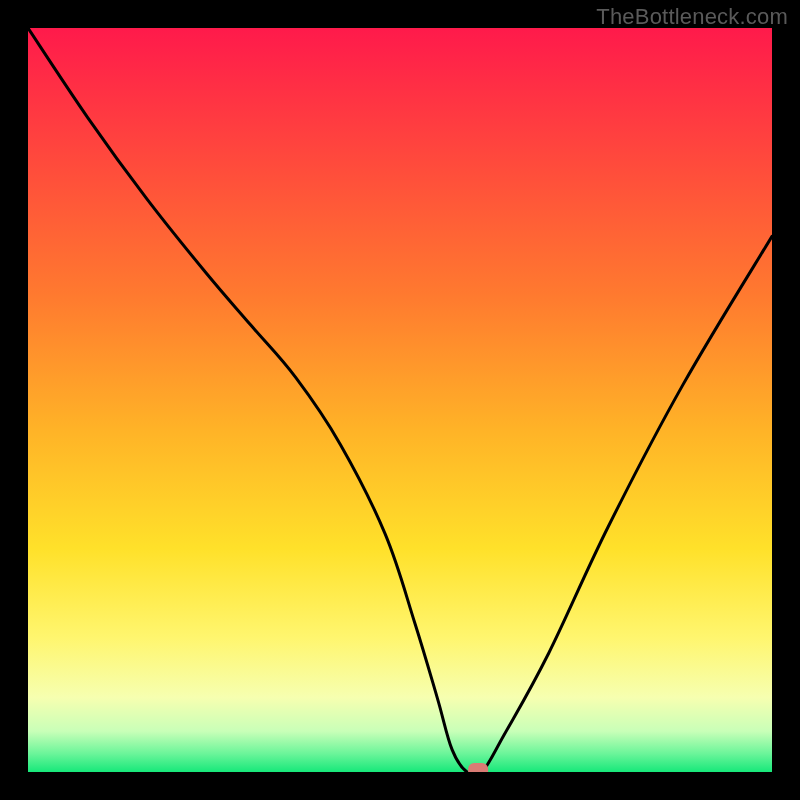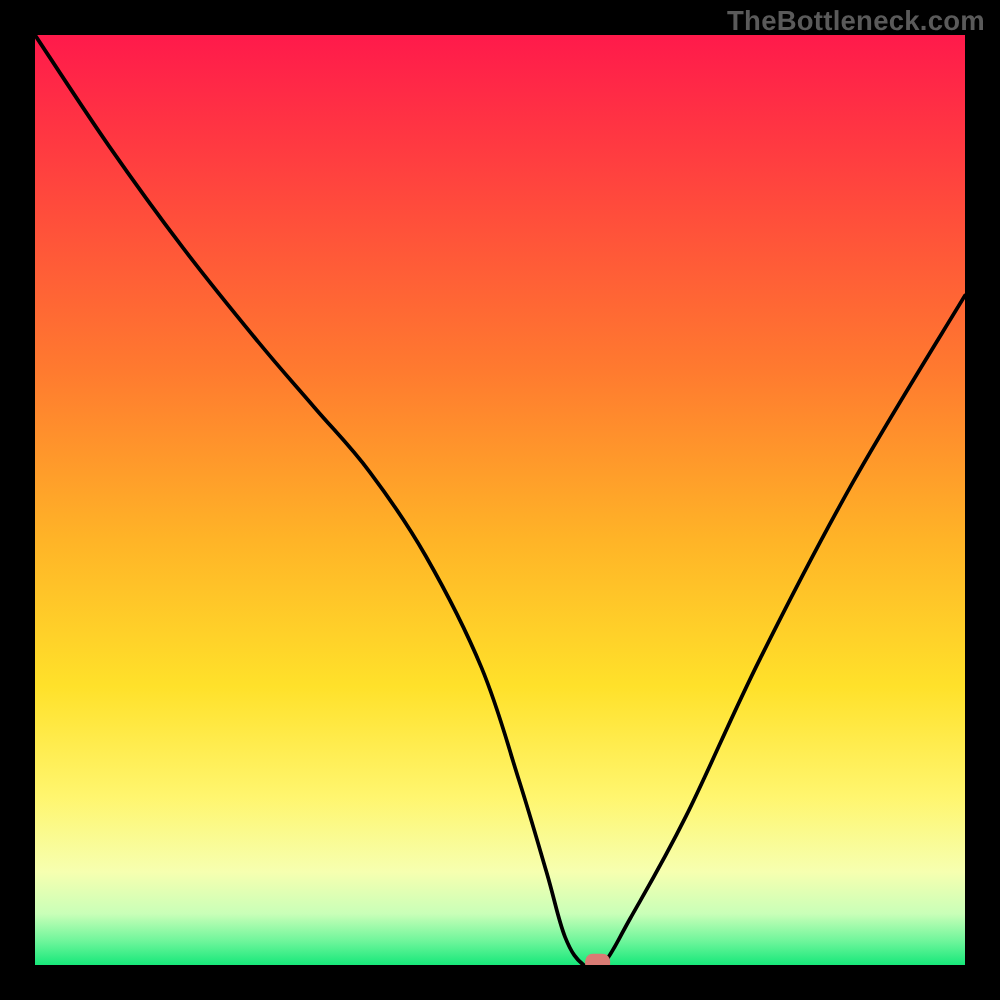--- a/index.html
+++ b/index.html
@@ -19,21 +19,21 @@
     position: relative;
     background: #000;
     box-sizing: border-box;
   }
   .watermark {
     position: absolute;
     top: 4px;
     right: 12px;
     color: #5a5a5a;
     font-size: 22px;
-    font-weight: 700;
+    font-weight: 400;
     letter-spacing: 0.2px;
     user-select: none;
   }
   .plot {
     position: absolute;
     left: 28px;
     top: 28px;
     width: 744px;
     height: 744px;
     overflow: hidden;

